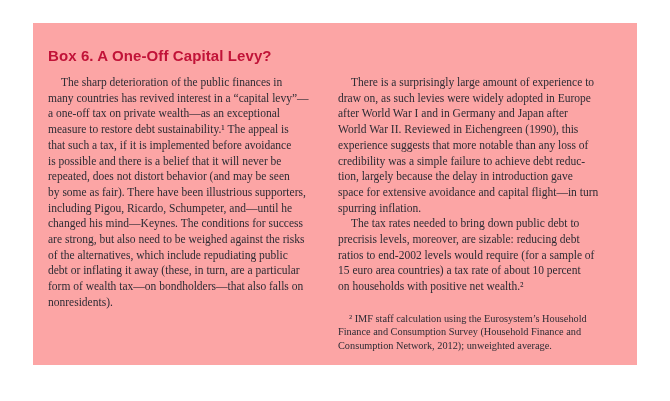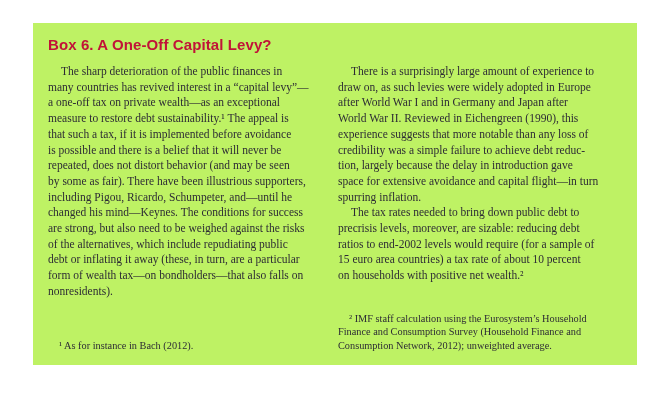--- a/index.html
+++ b/index.html
@@ -15,22 +15,22 @@
     overflow: hidden;
     font-family: "Liberation Serif", serif;
   }
   .box {
     position: absolute;
     left: 33px;
     top: 23px;
     width: 604px;
     height: 342px;
     box-sizing: border-box;
-    background: #bef264;
-    padding: 13px 9px 12px 15px;
+    background: #fca5a5;
+    padding: 24px 9px 12px 15px;
     display: flex;
     flex-direction: column;
   }
   .box-title {
     font-family: "Liberation Sans", sans-serif;
     font-weight: bold;
     font-size: 15px;
     line-height: 18px;
     letter-spacing: 0.1px;
     color: #c11338;
@@ -85,23 +85,20 @@
 is possible and there is a belief that it will never be
 repeated, does not distort behavior (and may be seen
 by some as fair). There have been illustrious supporters,
 including Pigou, Ricardo, Schumpeter, and—until he
 changed his mind—Keynes. The conditions for success
 are strong, but also need to be weighed against the risks
 of the alternatives, which include repudiating public
 debt or inflating it away (these, in turn, are a particular
 form of wealth tax—on bondholders—that also falls on
 nonresidents).</p>
-        <div class="footnotes">
-          <p class="footnote">¹ As for instance in Bach (2012).</p>
-        </div>
       </div>
       <div class="column">
         <p class="para">There is a surprisingly large amount of experience to
 draw on, as such levies were widely adopted in Europe
 after World War I and in Germany and Japan after
 World War II. Reviewed in Eichengreen (1990), this
 experience suggests that more notable than any loss of
 credibility was a simple failure to achieve debt reduc-
 tion, largely because the delay in introduction gave
 space for extensive avoidance and capital flight—in turn

